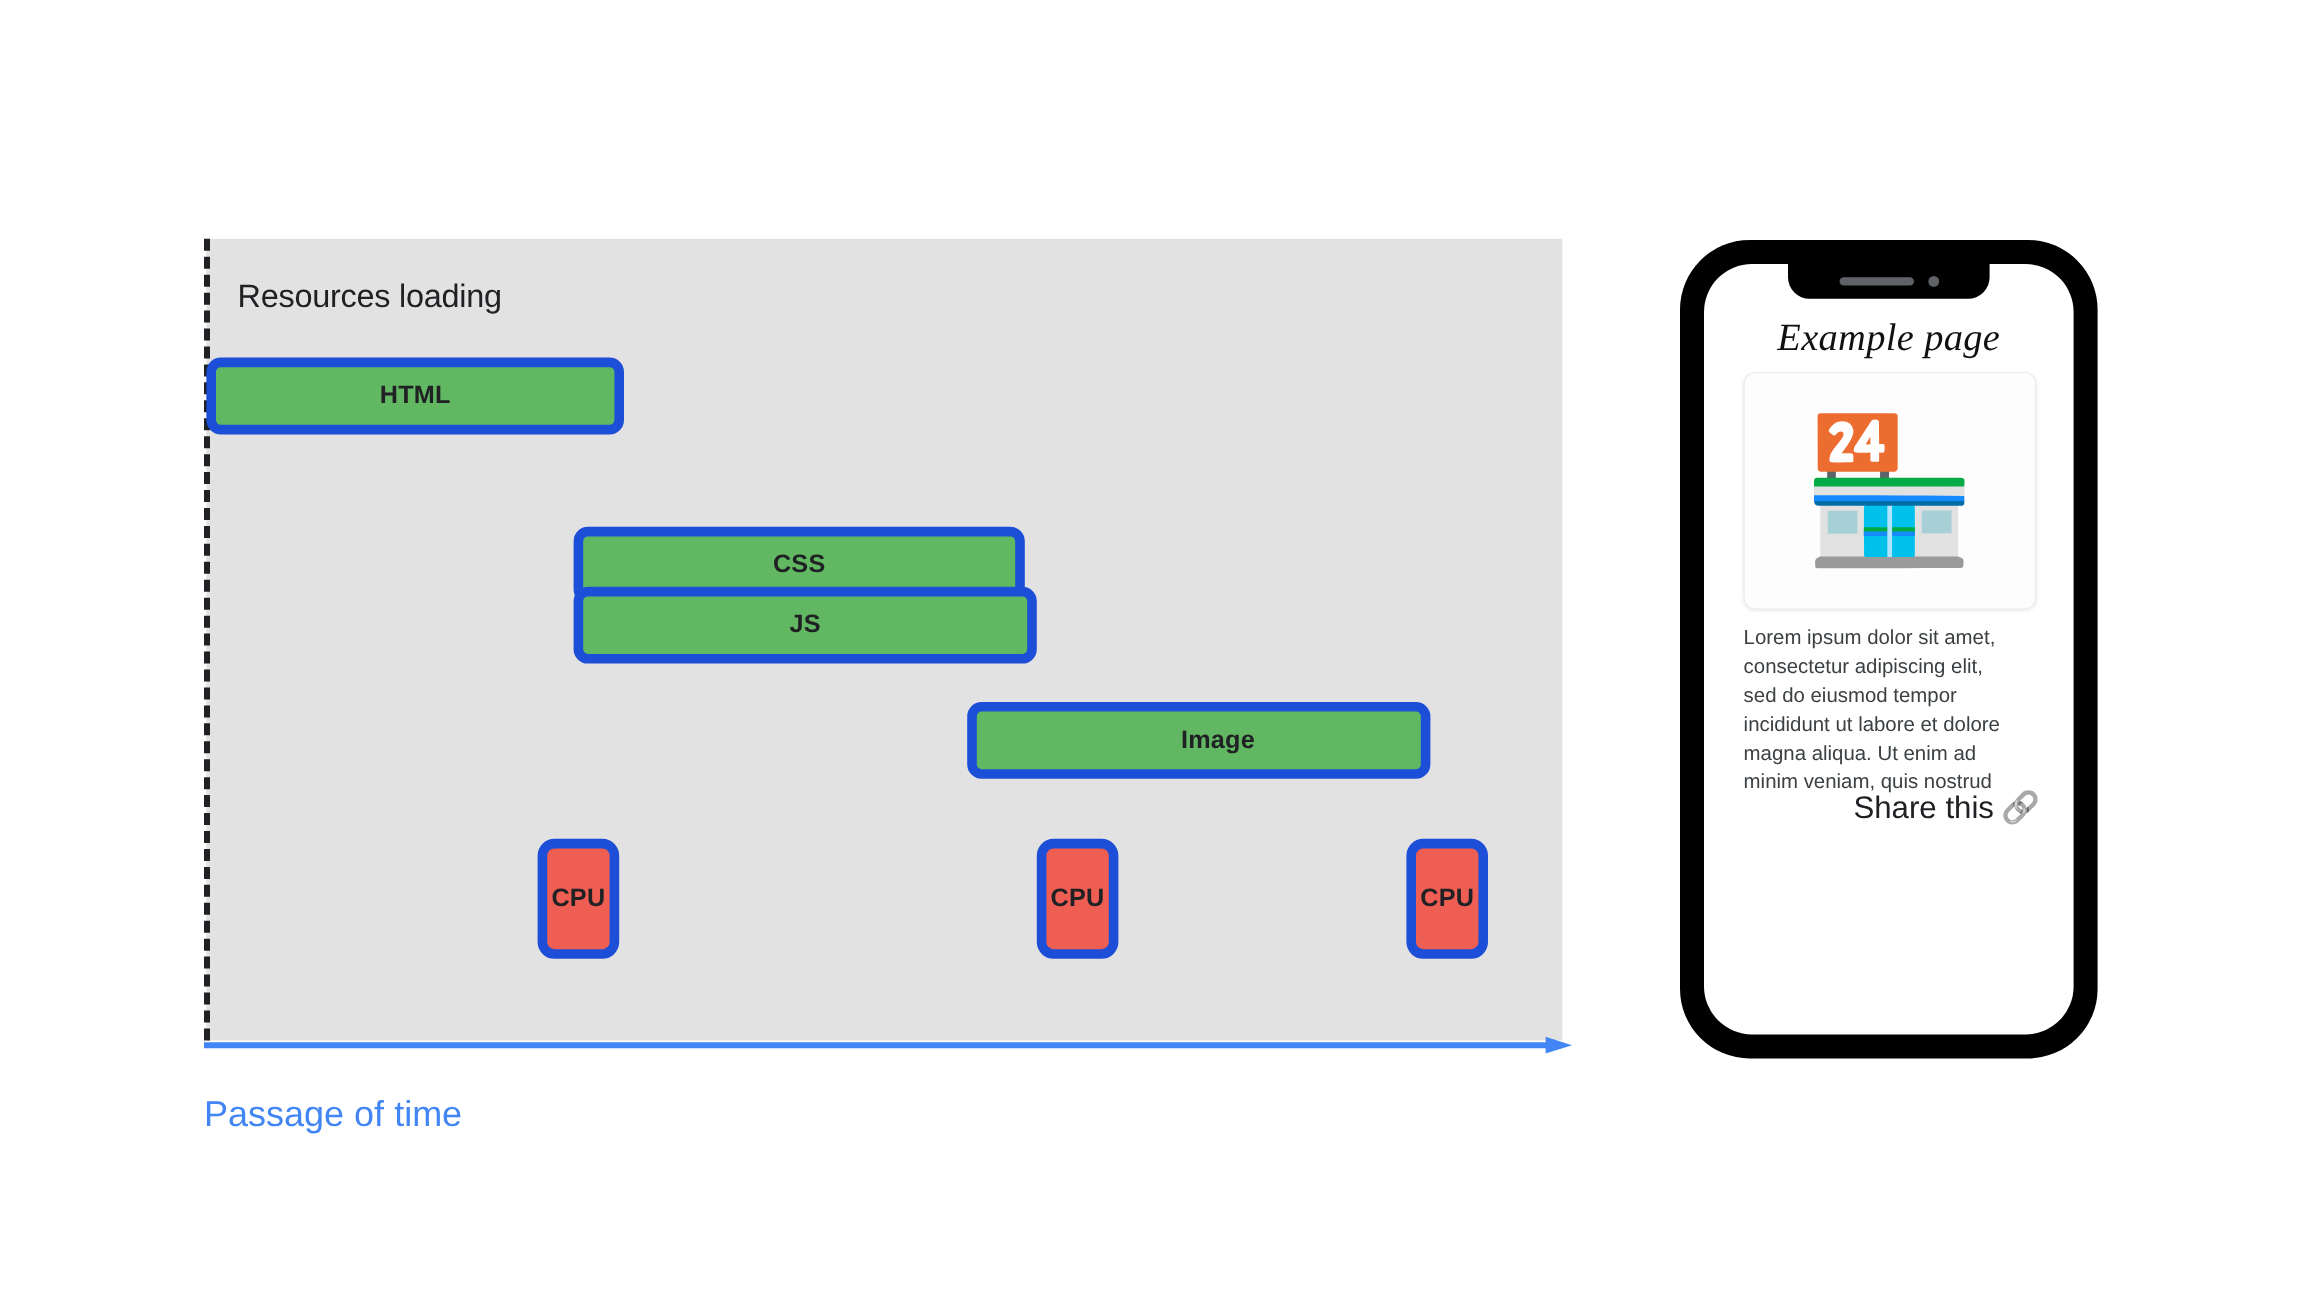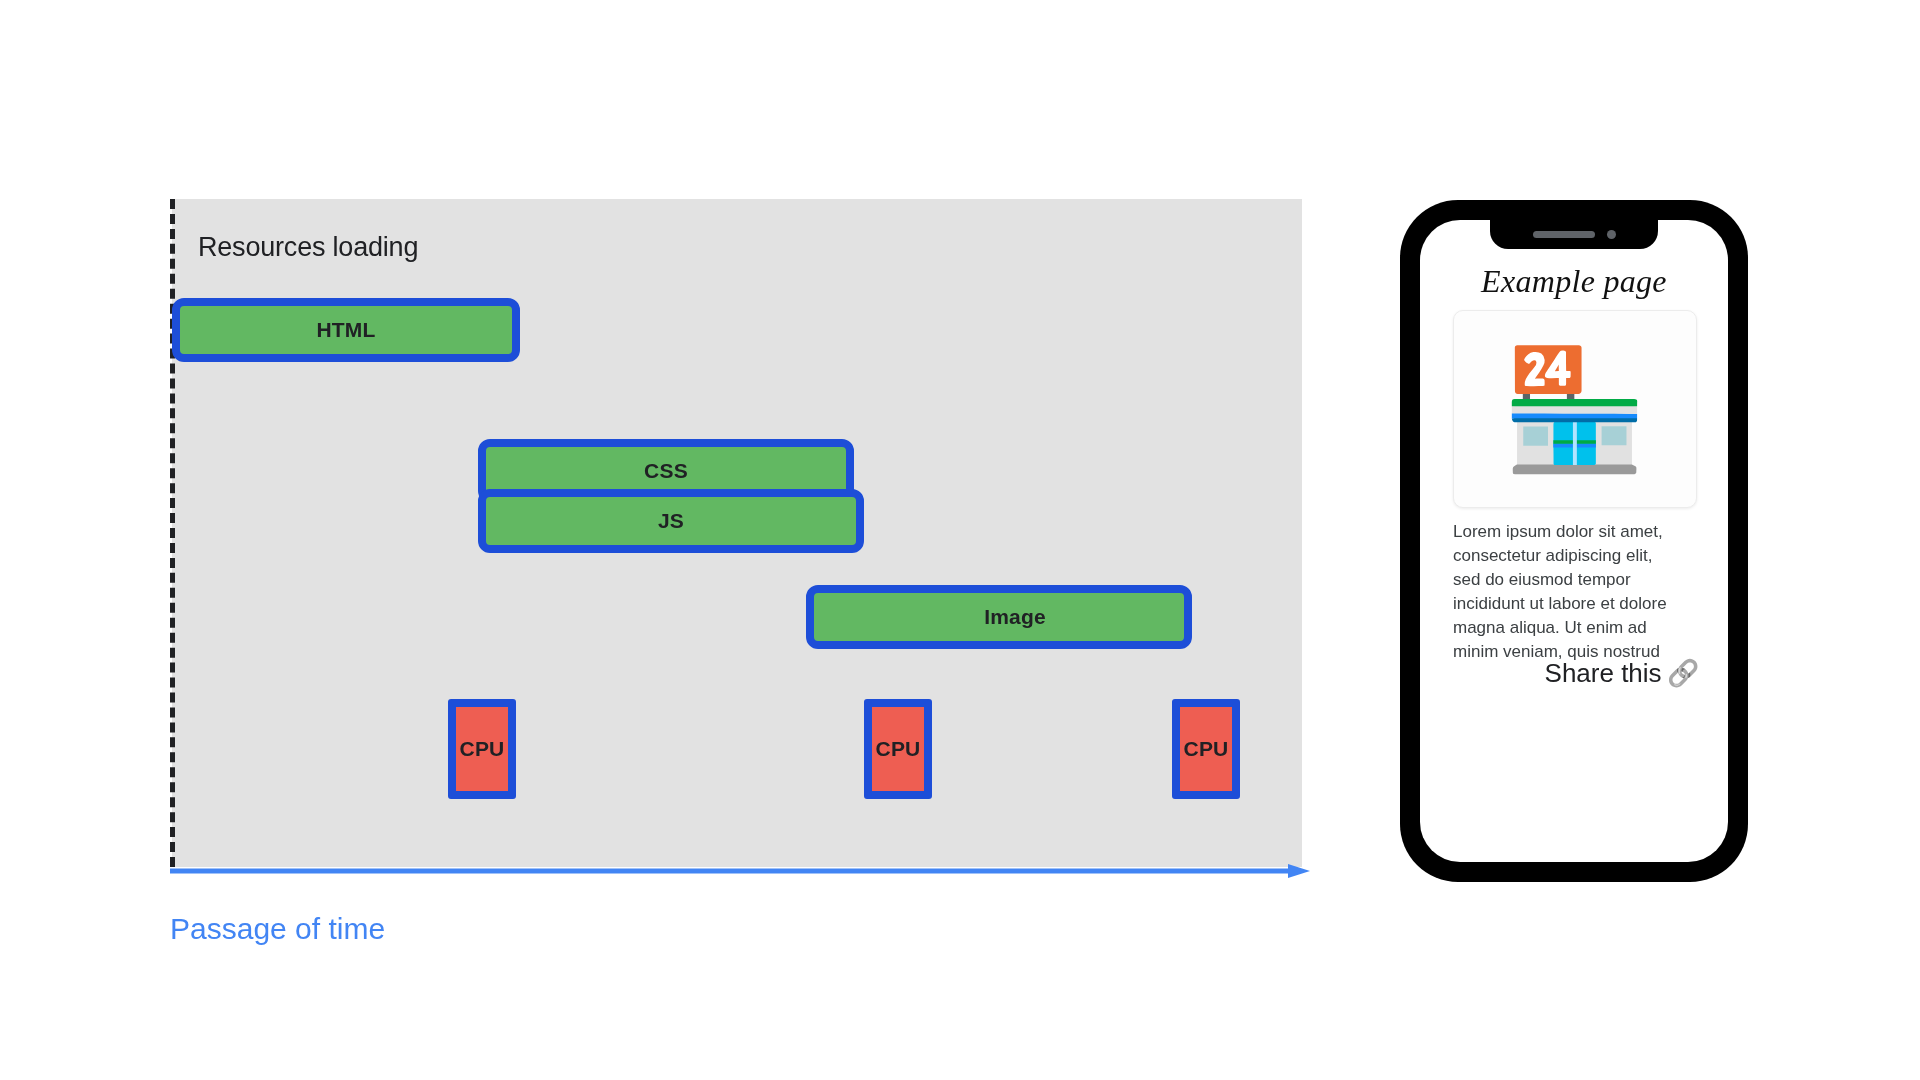--- a/index.html
+++ b/index.html
@@ -70,21 +70,21 @@
 
   .bar.resource {
     background: #62b862;
     height: 64px;
   }
 
   .bar.cpu {
     background: #ee5e52;
     width: 68px;
     height: 100px;
-    border-radius: 3px;
+    border-radius: 14px;
   }
 
   
   .bar-html  { left: 172px; top: 298px;  width: 348px; }
   .bar-css   { left: 478px; top: 394px;  width: 376px; margin-top: 45px; }
   .bar-js    { left: 478px; top: 489px;  width: 386px; }
   .bar-image { left: 806px; top: 585px;  width: 386px; padding-left: 32px; }
 
   
   .cpu-1 { left: 448px; top: 699px; }

